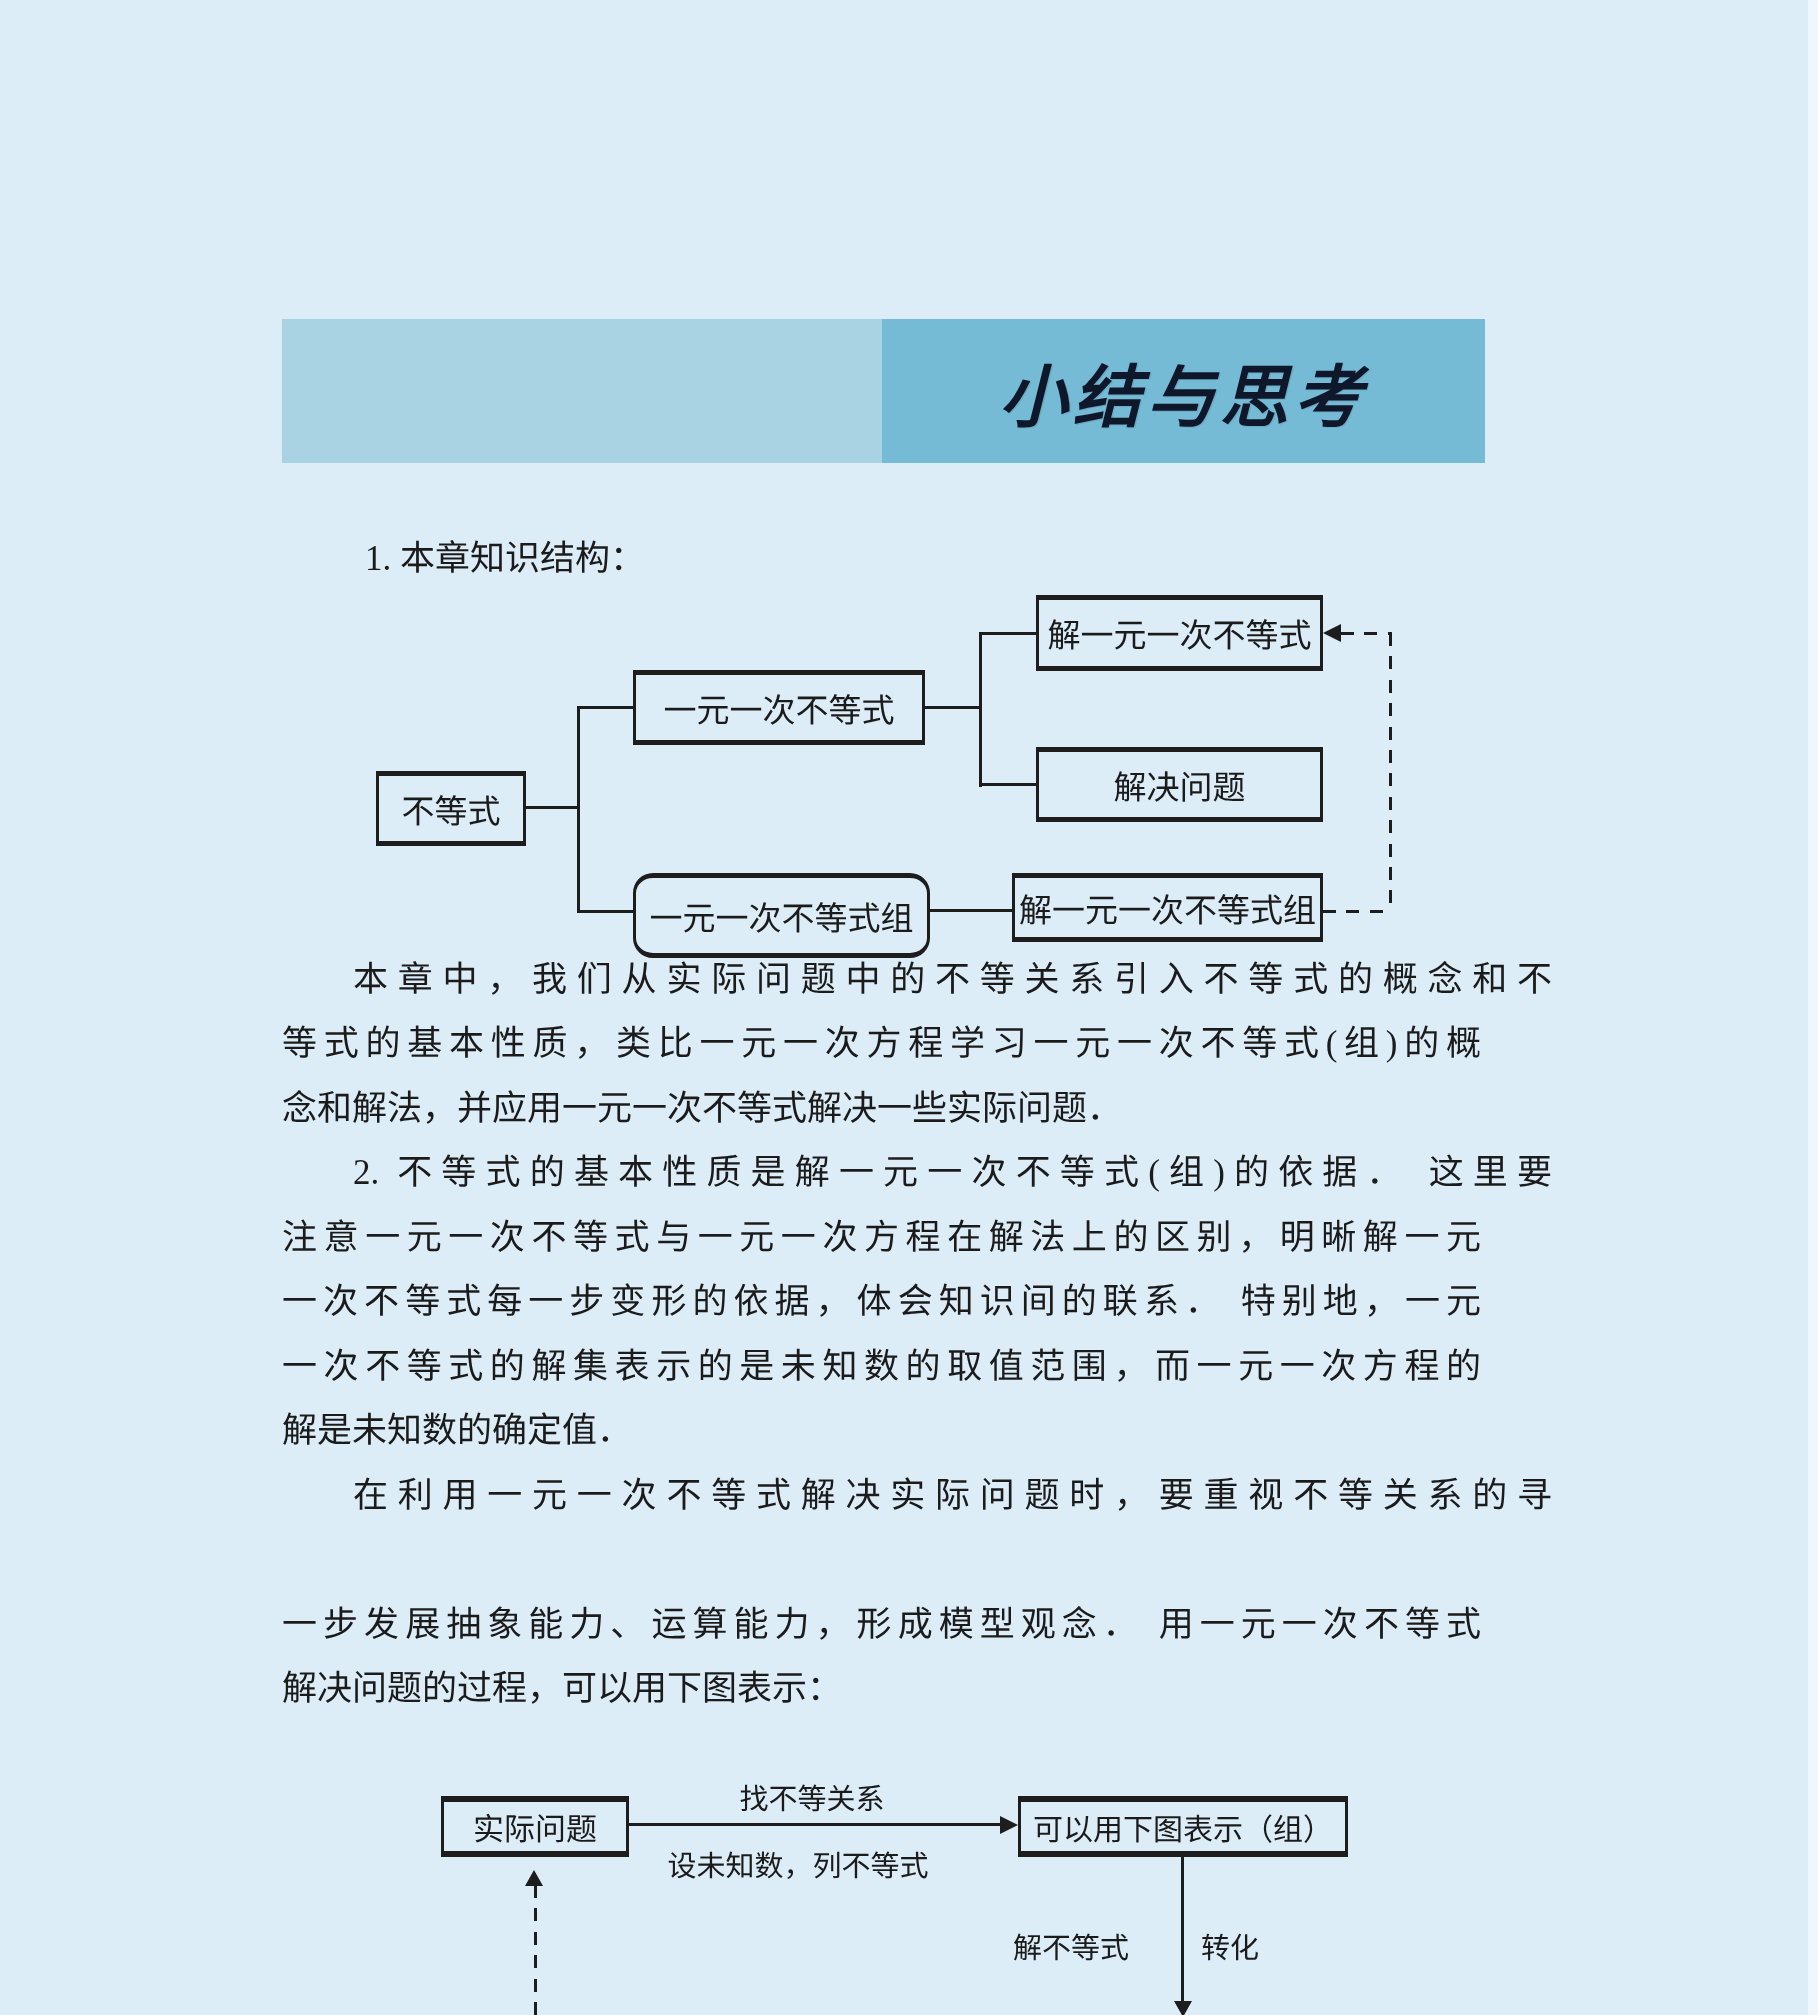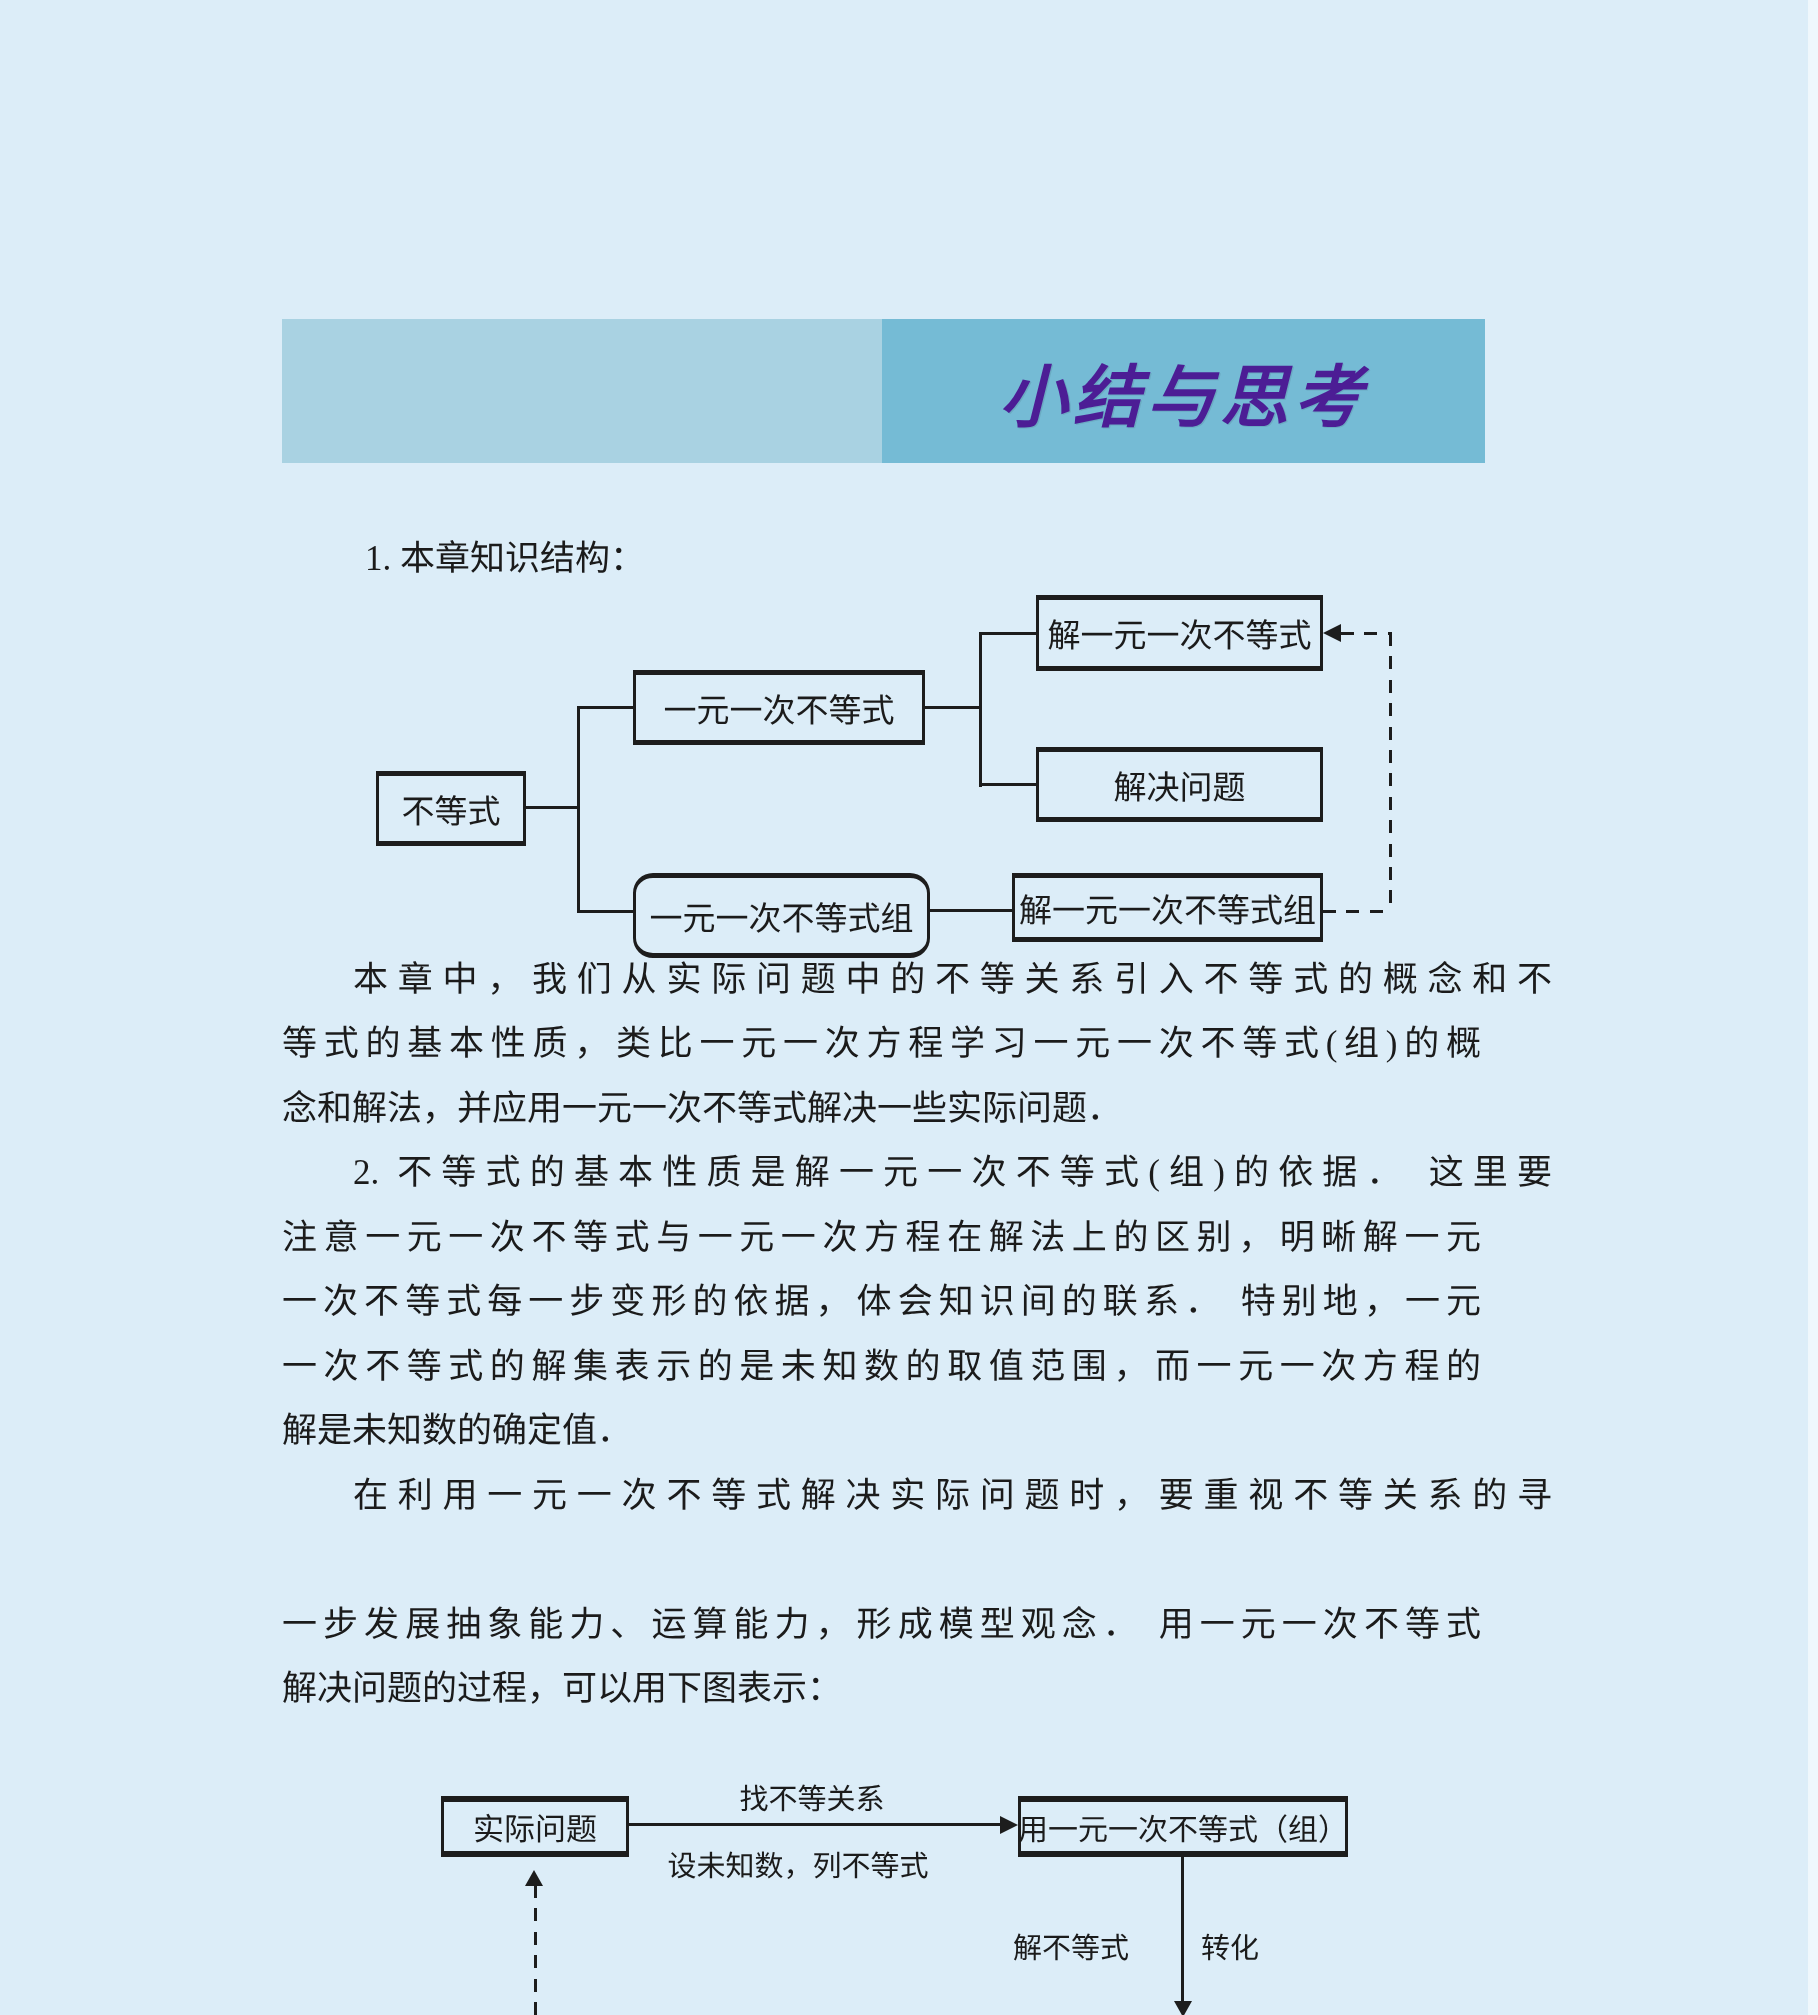--- a/index.html
+++ b/index.html
@@ -13,21 +13,21 @@
   }
 
   
   .banner { position:absolute; left:282px; top:319px; width:1203px; height:144px; display:flex; }
   .banner-left  { width:600px; background:var(--banner-left,#a9d2e2); }
   .banner-right { flex:1; background:var(--banner-right,#75bbd5);
                   display:flex; align-items:center; justify-content:center; }
   .banner-title {
     font-family:"Liberation Sans","DejaVu Sans",sans-serif;
     font-weight:bold; font-style:italic;
-    font-size:68px; letter-spacing:5.6px; color:#4c1d95;
+    font-size:68px; letter-spacing:5.6px; color:#0f172a;
     text-shadow:1.2px 1.2px 0 rgba(90,140,160,.35);
   }
 
   
   .heading1 { position:absolute; left:365px; top:537px; font-size:35px; line-height:44px; white-space:nowrap; }
   .bline { position:absolute; left:282px; width:1199px; height:64px;
            line-height:64px; font-size:35px; white-space:nowrap; }
   .bline.wrapok { white-space:normal; }
   .indent { padding-left:71px; }
   .fill { white-space:normal; text-align:justify; text-align-last:justify; text-justify:inter-character; }
@@ -105,21 +105,21 @@
   <div class="bline indent fill" style="top:1141px;">2. 不等式的基本性质是解一元一次不等式(组)的依据． 这里要</div>
   <div class="bline fill" style="top:1206px;">注意一元一次不等式与一元一次方程在解法上的区别，明晰解一元</div>
   <div class="bline fill" style="top:1270px;">一次不等式每一步变形的依据，体会知识间的联系． 特别地，一元</div>
   <div class="bline fill" style="top:1335px;">一次不等式的解集表示的是未知数的取值范围，而一元一次方程的</div>
   <div class="bline wrapok" style="top:1399px;">解是未知数的确定值．</div>
   <div class="bline indent fill" style="top:1464px;">在利用一元一次不等式解决实际问题时，要重视不等关系的寻</div>
   <div class="bline fill" style="top:1593px;">一步发展抽象能力、运算能力，形成模型观念． 用一元一次不等式</div>
   <div class="bline wrapok" style="top:1657px;">解决问题的过程，可以用下图表示：</div>
 
   <div class="fbox2" style="left:441px;top:1796px;width:188px;height:61px;font-size:31px;">实际问题</div>
-  <div class="fbox2" style="left:1018px;top:1796px;width:330px;height:61px;font-size:30px;">用一元一次不等式（组）</div>
+  <div class="fbox2" style="left:1018px;top:1796px;width:330px;height:61px;font-size:30px;">可以用下图表示（组）</div>
 
   <div class="cline" style="left:629px;top:1823px;width:372px;height:3.2px;"></div>
   <div class="arr arr-right" style="left:1000px;top:1816px;"></div>
 
   <div class="cline" style="left:1181px;top:1857px;width:3.2px;height:144px;"></div>
   <div class="arr arr-down" style="left:1174px;top:2001px;"></div>
 
   <div class="dashv" style="left:534px;top:1885px;height:133px;"></div>
   <div class="arr arr-up" style="left:525px;top:1870px;"></div>
 

